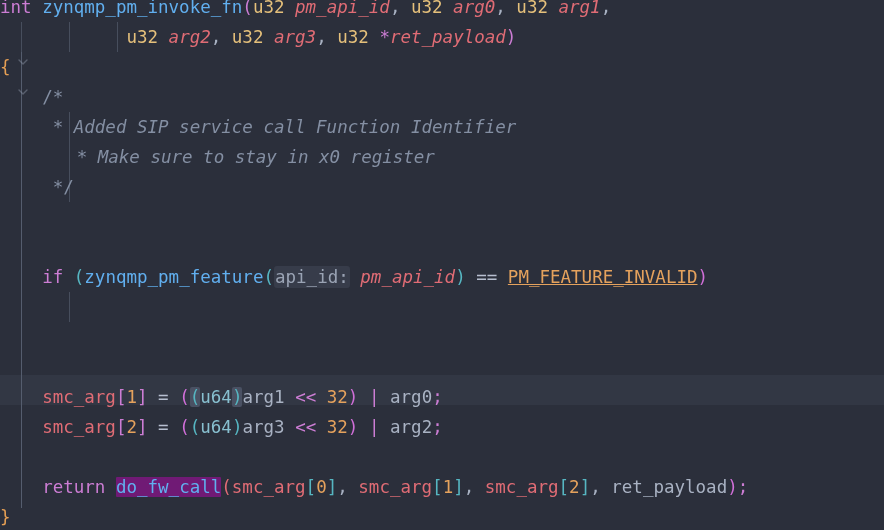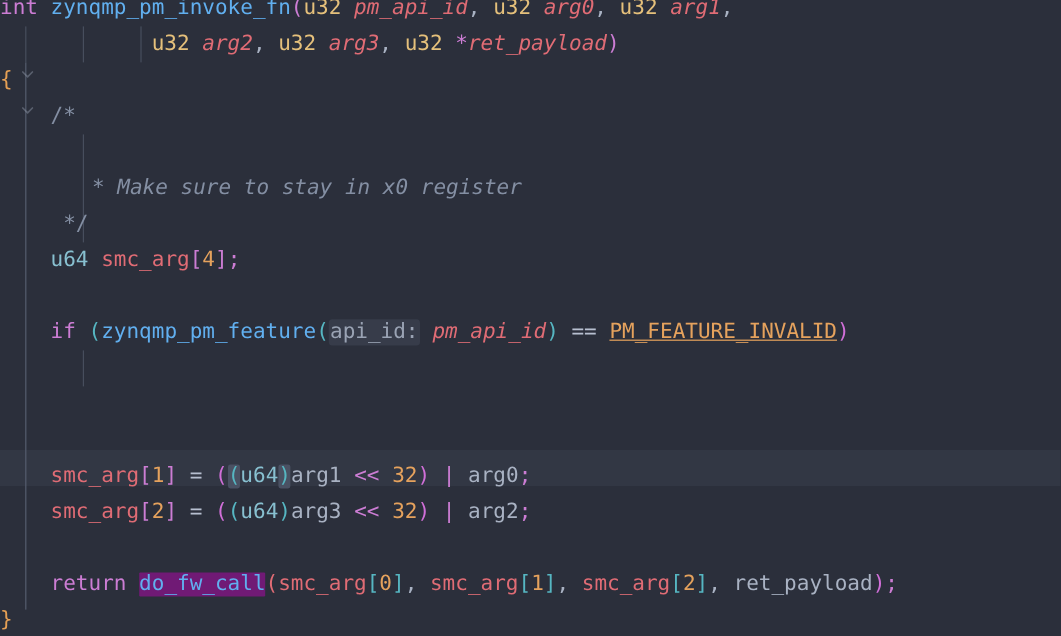--- a/index.html
+++ b/index.html
@@ -134,27 +134,26 @@
   <div class="code-layer">
 
     <div class="line" style="top:-8px;"><span class="txt"><span class="t-kw">int</span><span class="t-plain"> </span><span class="t-fn">zynqmp_pm_invoke_fn</span><span class="t-paren">(</span><span class="t-type">u32</span> <span class="t-param">pm_api_id</span><span class="t-plain">, </span><span class="t-type">u32</span> <span class="t-param">arg0</span><span class="t-plain">, </span><span class="t-type">u32</span> <span class="t-param">arg1</span><span class="t-plain">,</span></span></div>
 
     <div class="line" style="top:22px;"><span class="txt"><span>            </span><span class="t-type">u32</span> <span class="t-param">arg2</span><span class="t-plain">, </span><span class="t-type">u32</span> <span class="t-param">arg3</span><span class="t-plain">, </span><span class="t-type">u32</span> <span class="t-op2">*</span><span class="t-param">ret_payload</span><span class="t-paren">)</span></span></div>
 
     <div class="line" style="top:52px;"><span class="txt"><span class="t-brace">{</span></span></div>
 
     <div class="line" style="top:82px;"><span class="txt"><span>    </span><span class="t-comment-d">/*</span></span></div>
 
-    <div class="line" style="top:112px;"><span class="txt"><span>     </span></span></div>
+    <div class="line" style="top:112px;"><span class="txt"><span>     </span><span class="t-comment">* Added SIP service call Function Identifier</span></span></div>
 
     <div class="line" style="top:142px;padding-left:24px;"><span class="txt"><span>     </span><span class="t-comment">* Make sure to stay in x0 register</span></span></div>
 
     <div class="line" style="top:172px;"><span class="txt"><span>     </span><span class="t-comment-d">*/</span></span></div>
 
-    <div class="line" style="top:202px;"><span class="txt"><span>    </span><span class="t-type2">u64</span> <span class="t-var">smc_arg</span><span class="t-bracket2">[</span><span class="t-num">4</span><span class="t-bracket2">]</span><span class="t-op2">;</span></span></div>
 
     <div class="line" style="top:232px;"></div>
 
     <div class="line" style="top:262px;"><span class="txt"><span>    </span><span class="t-kw">if</span> <span class="t-paren2">(</span><span class="t-fn">zynqmp_pm_feature</span><span class="t-paren2">(</span><span class="inlay">api_id:</span> <span class="t-param">pm_api_id</span><span class="t-paren2">)</span> <span class="t-op">==</span> <span class="t-const">PM_FEATURE_INVALID</span><span class="t-paren3">)</span></span></div>
 
 
     <div class="line" style="top:322px;"></div>
 
 
     <div class="line" style="top:382px;"><span class="txt"><span>    </span><span class="t-var">smc_arg</span><span class="t-bracket2">[</span><span class="t-num">1</span><span class="t-bracket2">]</span> <span class="t-op">=</span> <span class="t-paren3">(</span><span class="t-paren2 bracket-match">(</span><span class="t-type2">u64</span><span class="t-paren2 bracket-match">)</span><span class="t-plain">arg1</span> <span class="t-op2">&lt;&lt;</span> <span class="t-num">32</span><span class="t-paren3">)</span> <span class="t-op2">|</span> <span class="t-plain">arg0</span><span class="t-op2">;</span></span></div>

